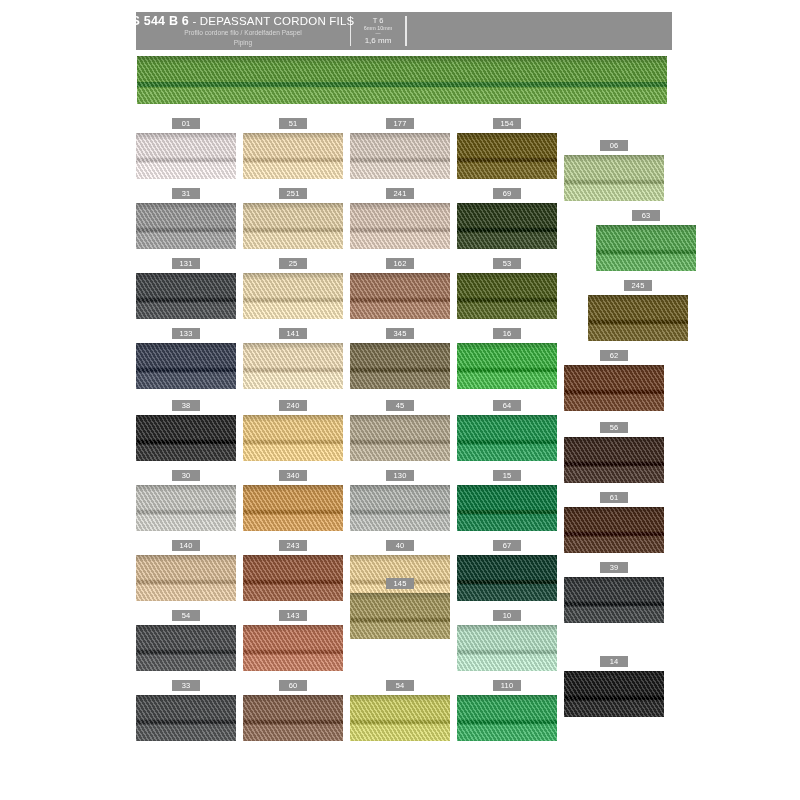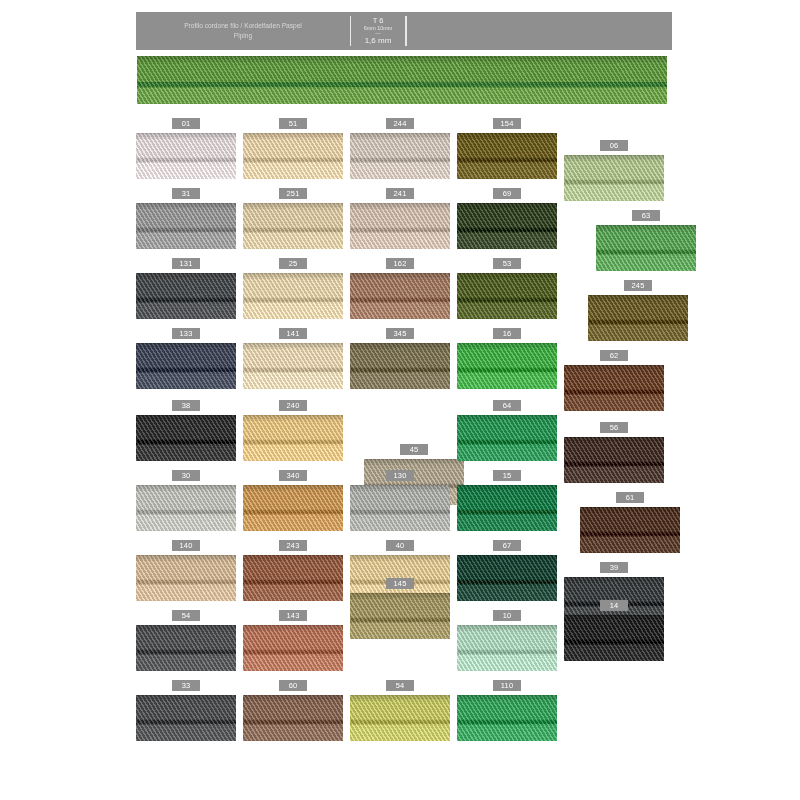--- a/index.html
+++ b/index.html
@@ -150,20 +150,23 @@
   }
 </style>
 </head>
 <body>
 
 <div id="page">
 
   <div class="header-bar">
 
     <div class="hdr-cell hdr-title-cell">
+      <div class="hdr-title">
+        <span class="code">S 544 B 6</span><span class="dash"> - </span><span class="pname">DEPASSANT CORDON FILS</span>
+      </div>
       <div class="hdr-sub">Profilo cordone filo / Kordelfaden Paspel</div>
       <div class="hdr-sub">Piping</div>
     </div>
 
     <div class="hdr-div"></div>
 
     <div class="hdr-cell hdr-size-cell">
       <div class="hdr-size-top">T 6</div>
       <div class="hdr-size-mid">6mm 10mm</div>
       <div class="hdr-size-sep">—</div>
@@ -200,21 +203,21 @@
       <div class="swatch-cell" style="left: 243px; top: 118px;">
         <span class="swatch-label">51</span>
         <div class="swatch-chip cord" style="background: rgb(244, 220, 176);">
           <div class="lip" style="background: rgb(255, 234, 190);"></div>
           <div class="seam" style="background: rgb(206, 182, 138);"></div>
           <div class="weave"></div>
           <div class="shade-top"></div>
         </div>
       </div>
       <div class="swatch-cell" style="left: 350px; top: 118px;">
-        <span class="swatch-label">244</span>
+        <span class="swatch-label">177</span>
         <div class="swatch-chip cord" style="background: rgb(222, 208, 196);">
           <div class="lip" style="background: rgb(236, 222, 210);"></div>
           <div class="seam" style="background: rgb(184, 170, 158);"></div>
           <div class="weave"></div>
           <div class="shade-top"></div>
         </div>
       </div>
       <div class="swatch-cell" style="left: 457px; top: 118px;">
         <span class="swatch-label">154</span>
         <div class="swatch-chip cord" style="background: rgb(107, 91, 22);">
@@ -379,21 +382,21 @@
       </div>
       <div class="swatch-cell" style="left: 243px; top: 400px;">
         <span class="swatch-label">240</span>
         <div class="swatch-chip cord" style="background: rgb(243, 206, 132);">
           <div class="lip" style="background: rgb(255, 220, 146);"></div>
           <div class="seam" style="background: rgb(205, 168, 94);"></div>
           <div class="weave"></div>
           <div class="shade-top"></div>
         </div>
       </div>
-      <div class="swatch-cell" style="left: 364px; top: 400px; margin-top: 44px;">
+      <div class="swatch-cell" style="left: 350px; top: 400px;">
         <span class="swatch-label">45</span>
         <div class="swatch-chip cord" style="background: rgb(183, 171, 146);">
           <div class="lip" style="background: rgb(197, 185, 160);"></div>
           <div class="seam" style="background: rgb(145, 133, 108);"></div>
           <div class="weave"></div>
           <div class="shade-top"></div>
         </div>
       </div>
       <div class="swatch-cell" style="left: 457px; top: 400px;">
         <span class="swatch-label">64</span>
@@ -442,21 +445,21 @@
       </div>
       <div class="swatch-cell" style="left: 457px; top: 470px;">
         <span class="swatch-label">15</span>
         <div class="swatch-chip cord" style="background: rgb(13, 124, 66);">
           <div class="lip" style="background: rgb(27, 138, 80);"></div>
           <div class="seam" style="background: rgb(0, 86, 28);"></div>
           <div class="weave"></div>
           <div class="shade-top"></div>
         </div>
       </div>
-      <div class="swatch-cell" style="left: 564px; top: 492px; margin-left: 16px;">
+      <div class="swatch-cell" style="left: 564px; top: 492px;">
         <span class="swatch-label">61</span>
         <div class="swatch-chip cord" style="background: rgb(78, 45, 27);">
           <div class="lip" style="background: rgb(92, 59, 41);"></div>
           <div class="seam" style="background: rgb(40, 7, 0);"></div>
           <div class="weave"></div>
           <div class="shade-top"></div>
         </div>
       </div>
       <div class="swatch-cell" style="left: 136px; top: 540px;">
         <span class="swatch-label">140</span>
@@ -532,21 +535,21 @@
       </div>
       <div class="swatch-cell" style="left: 457px; top: 610px;">
         <span class="swatch-label">10</span>
         <div class="swatch-chip cord" style="background: rgb(184, 228, 200);">
           <div class="lip" style="background: rgb(198, 242, 214);"></div>
           <div class="seam" style="background: rgb(146, 190, 162);"></div>
           <div class="weave"></div>
           <div class="shade-top"></div>
         </div>
       </div>
-      <div class="swatch-cell" style="left: 564px; top: 600px;">
+      <div class="swatch-cell" style="left: 564px; top: 656px;">
         <span class="swatch-label">14</span>
         <div class="swatch-chip cord" style="background: rgb(27, 27, 27);">
           <div class="lip" style="background: rgb(41, 41, 41);"></div>
           <div class="seam" style="background: rgb(0, 0, 0);"></div>
           <div class="weave"></div>
           <div class="shade-top"></div>
         </div>
       </div>
       <div class="swatch-cell" style="left: 136px; top: 680px;">
         <span class="swatch-label">33</span>

